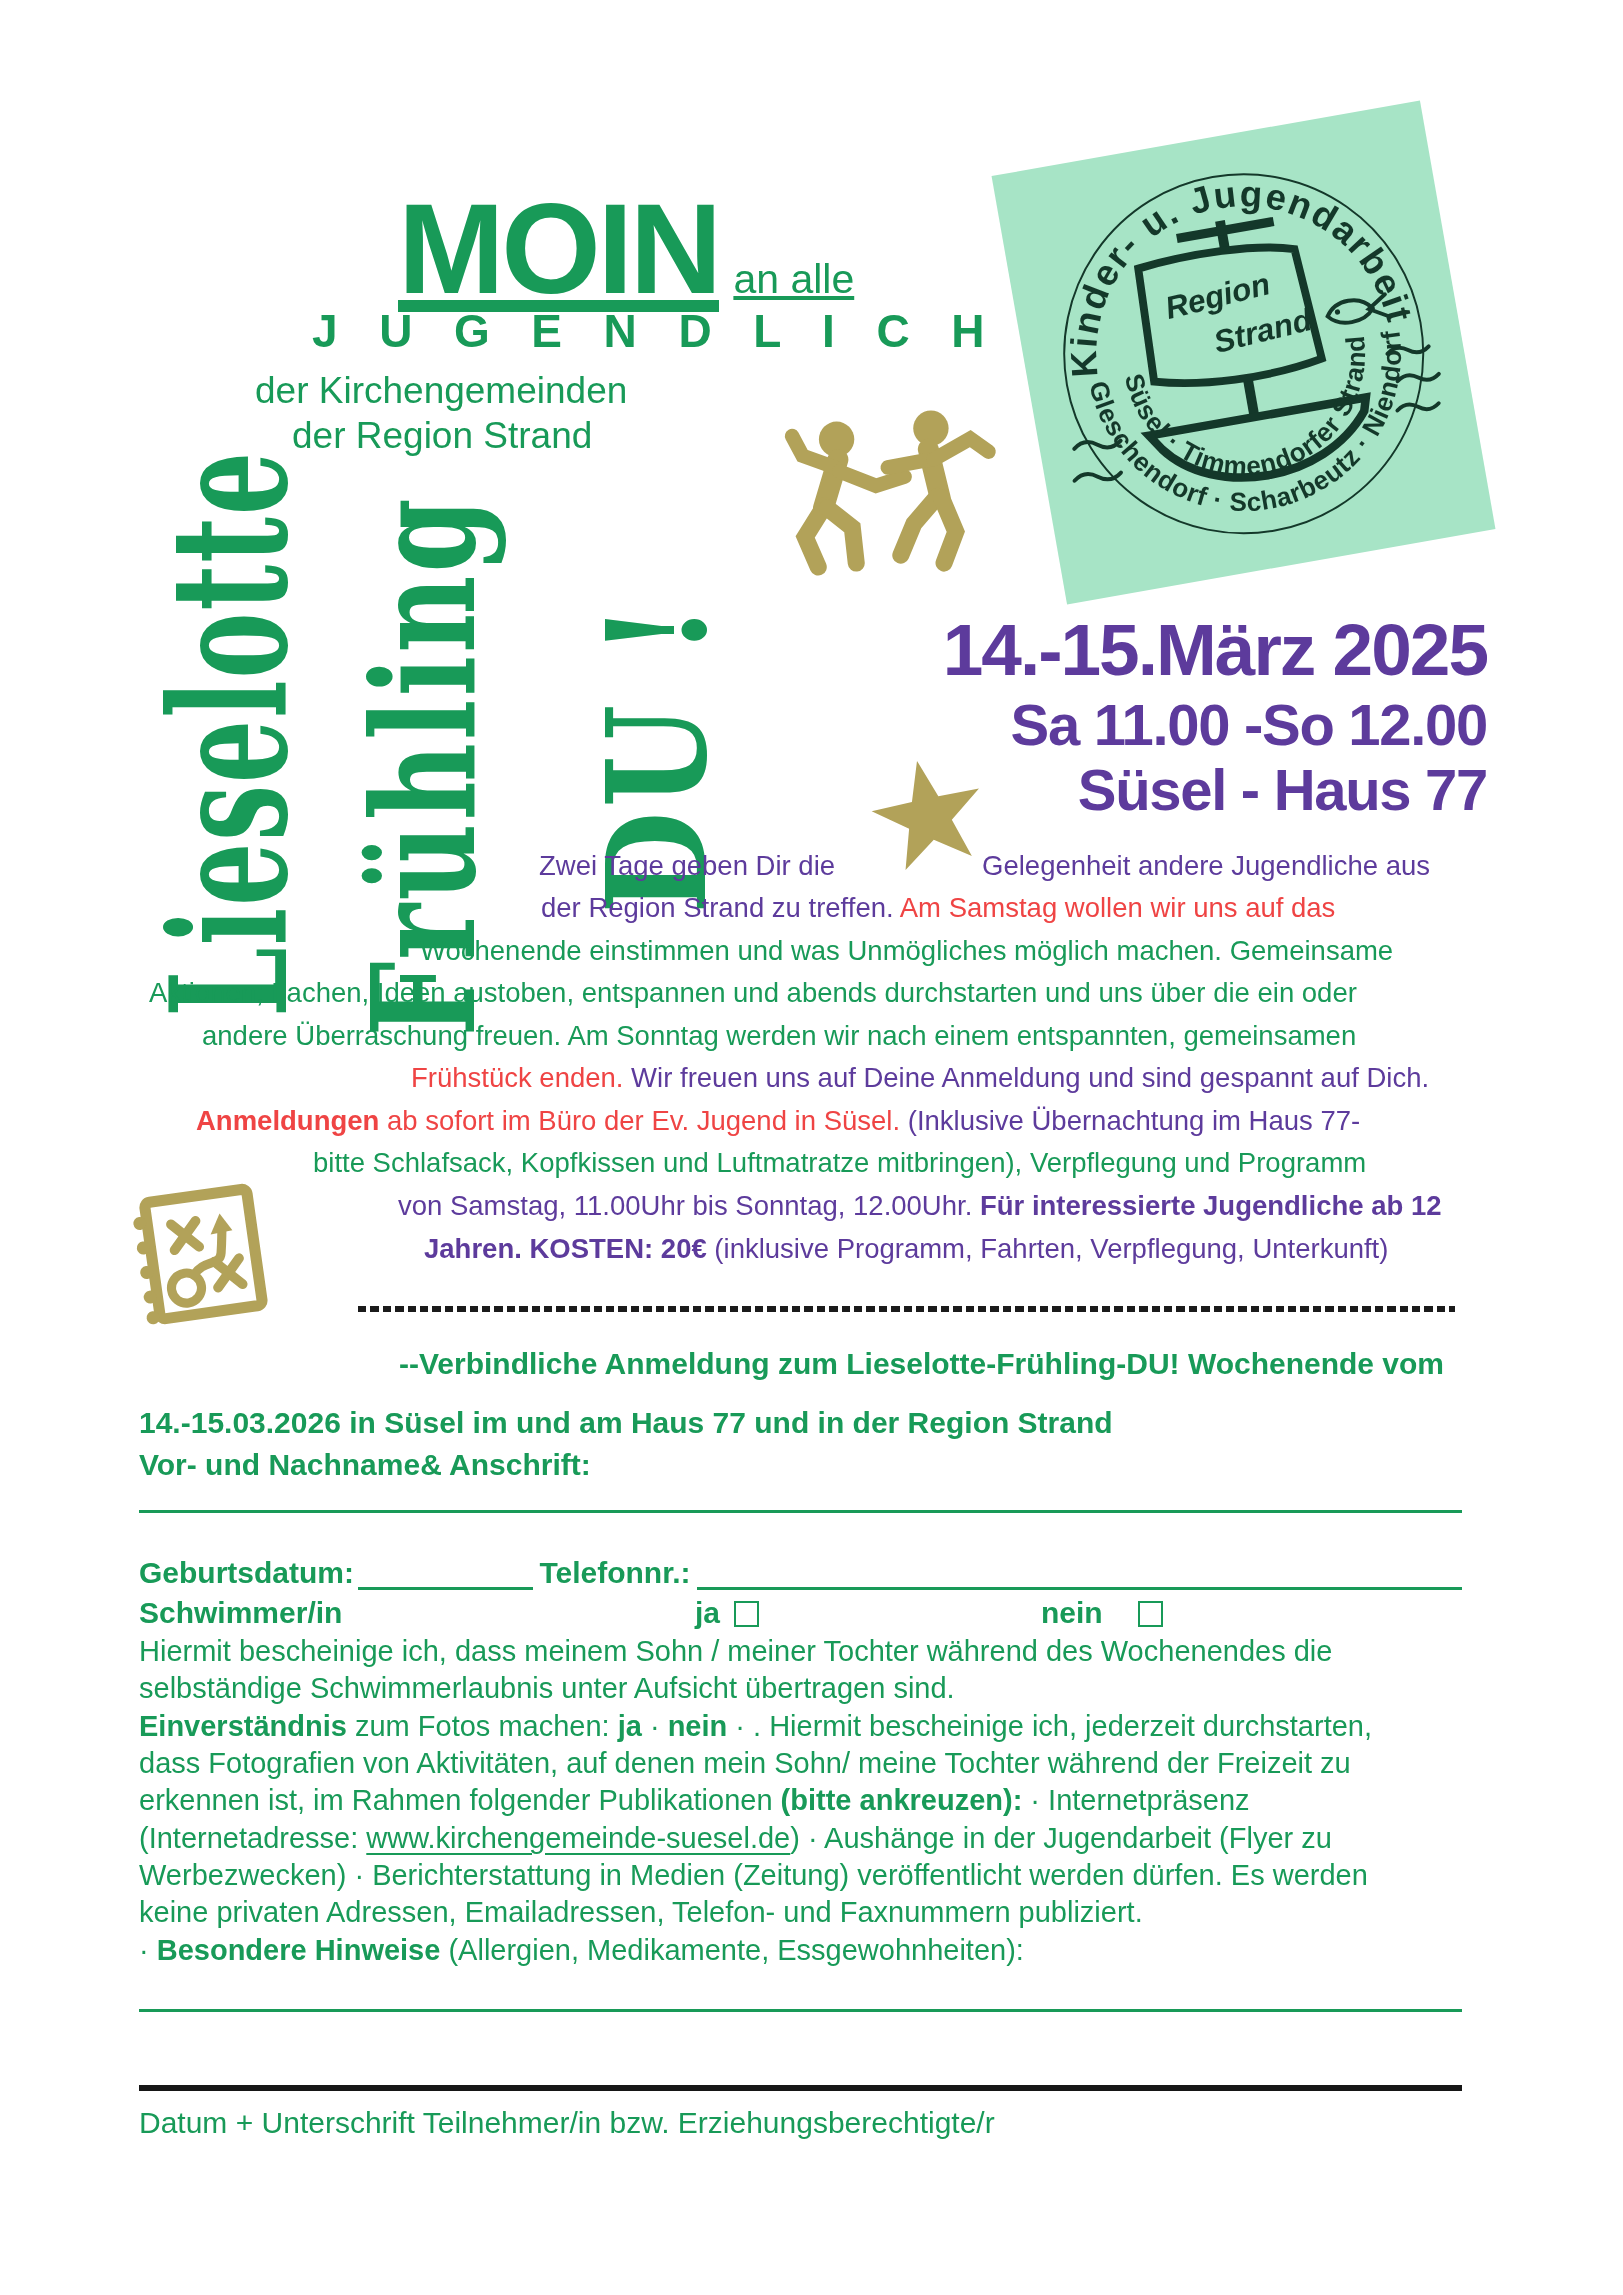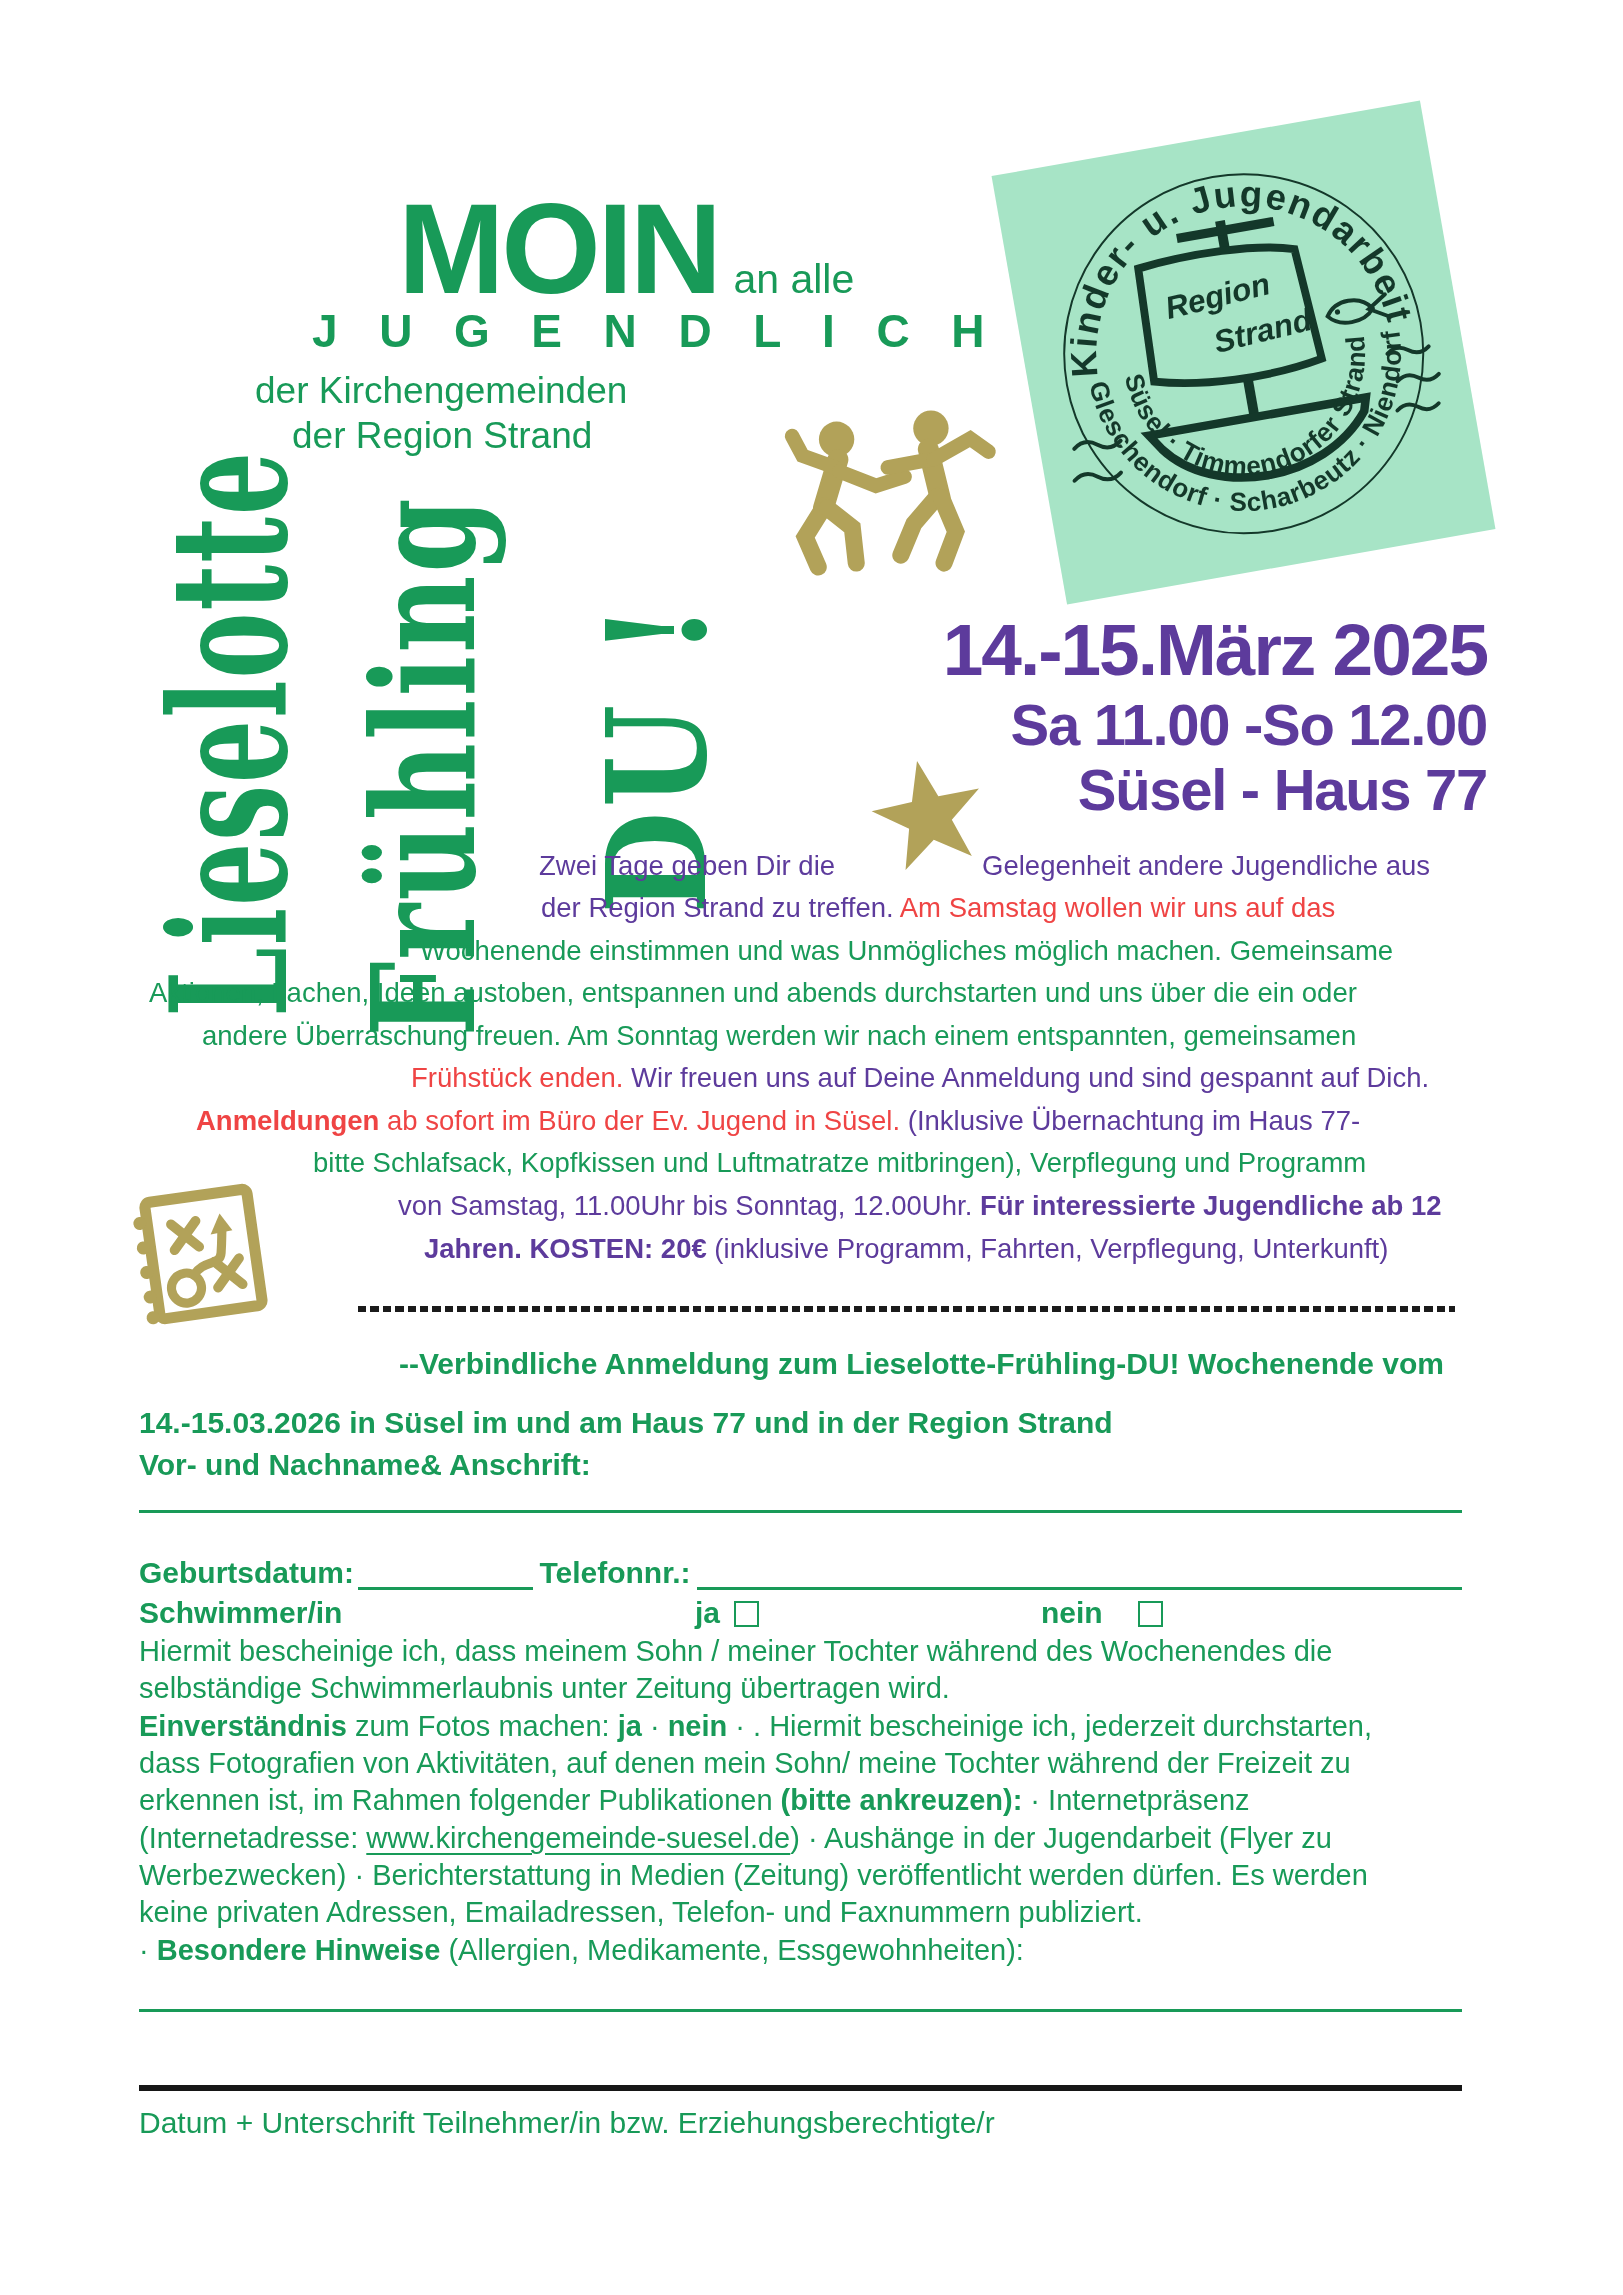--- a/index.html
+++ b/index.html
@@ -7,21 +7,21 @@
     position:relative; width:1623px; height:2295px; background:#ffffff;
     font-family:"Liberation Sans", sans-serif; overflow:hidden;
   }
   .abs{position:absolute;}
   .green{color:#ef4444;margin-top:42px;}
   .purple{color:#5d3b9c;}
   .b{font-weight:bold;}
   .nw{white-space:nowrap;}
 
   
-  .moin-line{left:398px; top:185px; display:flex; align-items:baseline; color:#189a58;}
+  .moin-line{left:398px; top:185px; display:flex; align-items:baseline; color:#189a58;text-decoration:underline;}
   .moin-word{font-size:128px; font-weight:bold; letter-spacing:-3.3px; line-height:1;}
   .moin-suffix{font-size:41px; margin-left:14.4px;}
   .jugendlichen{left:312px; top:304px; font-size:46px; font-weight:bold; letter-spacing:14.4px; color:#189a58;}
   .kg1{left:255px; top:370px; font-size:37px; color:#189a58;}
   .kg2{left:292px; top:415px; font-size:37px; color:#189a58;}
 
   
   .vword{
     position:absolute; writing-mode:vertical-rl; line-height:1;
     font-family:"DejaVu Serif", serif; font-weight:bold; color:#189a58;
@@ -215,21 +215,21 @@
 
   <div class="abs swim-row">
     <span class="lbl">Schwimmer/in</span>
     <span class="ja">ja</span>
     <span class="cbx ja-b"></span>
     <span class="nein">nein</span>
     <span class="cbx ne-b"></span>
   </div>
 
   <div class="fl" style="top:1635px;">Hiermit bescheinige ich, dass meinem Sohn / meiner Tochter während des Wochenendes die</div>
-  <div class="fl" style="top:1672px;">selbständige Schwimmerlaubnis unter Zeitung übertragen wird.</div>
+  <div class="fl" style="top:1672px;">selbständige Schwimmerlaubnis unter Aufsicht übertragen sind.</div>
 
   <div class="fl" style="top:1710px;"><span class="b">Einverständnis</span><span> zum Fotos machen: </span><span class="b">ja</span><span> · </span><span class="b">nein</span><span> · . Hiermit bescheinige ich, jederzeit durchstarten,</span></div>
   <div class="fl" style="top:1747px;">dass Fotografien von Aktivitäten, auf denen mein Sohn/ meine Tochter während der Freizeit zu</div>
   <div class="fl" style="top:1784px;"><span>erkennen ist, im Rahmen folgender Publikationen </span><span class="b">(bitte ankreuzen):</span><span> · Internetpräsenz</span></div>
   <div class="fl" style="top:1822px;"><span>(Internetadresse: </span><span class="url">www.kirchengemeinde-suesel.de</span><span>) · Aushänge in der Jugendarbeit (Flyer zu</span></div>
   <div class="fl" style="top:1859px;">Werbezwecken) · Berichterstattung in Medien (Zeitung) veröffentlicht werden dürfen. Es werden</div>
   <div class="fl" style="top:1896px;">keine privaten Adressen, Emailadressen, Telefon- und Faxnummern publiziert.</div>
   <div class="fl" style="top:1934px;"><span>· </span><span class="b">Besondere Hinweise</span><span> (Allergien, Medikamente, Essgewohnheiten):</span></div>
 
   <div class="abs hints-field write-line"></div>

